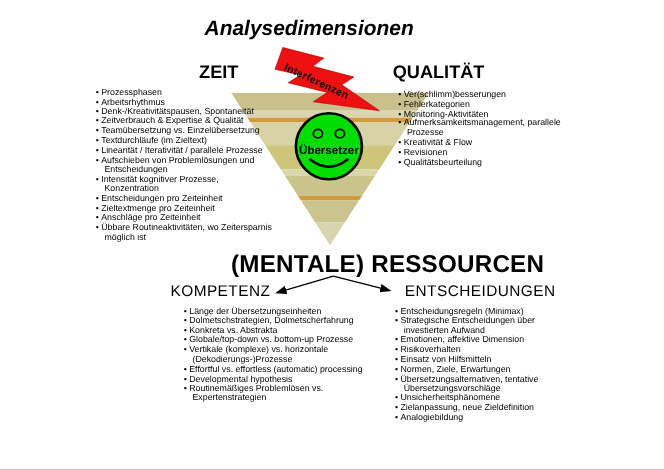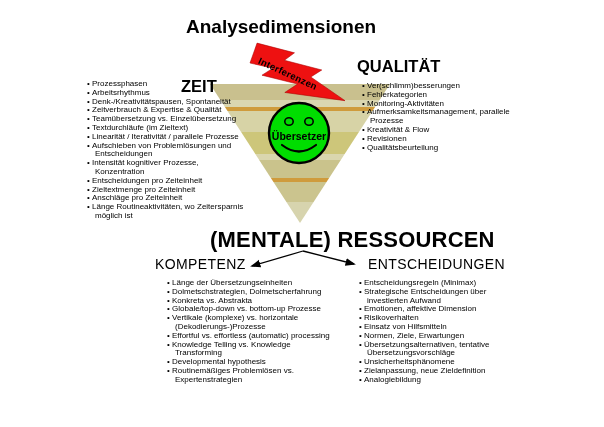--- a/index.html
+++ b/index.html
@@ -3,21 +3,21 @@
 <meta charset="utf-8">
 <style>
   html,body { margin:0; padding:0; background:#888; }
   .slide {
     position:relative; width:604px; height:427px; background:#ffffff;
     overflow:hidden; font-family:"Liberation Sans","DejaVu Sans",sans-serif;
     color:#000;
   }
   .graphic { position:absolute; left:0; top:0; z-index:0; }
   .overlay { position:absolute; z-index:1; }
-  .title { font-size:19px; font-weight:bold; white-space:nowrap; }
+  .title { font-size:19px; font-weight:bold; white-space:nowrap;font-style:italic; }
   .axis-heading { font-size:16.5px; font-weight:bold; white-space:nowrap; }
   .ressourcen-heading { font-size:22px; font-weight:bold; white-space:nowrap; letter-spacing:0.2px; }
   .sub-heading { font-size:14px; font-weight:normal; white-space:nowrap; letter-spacing:0.4px; }
   ul.bullets {
     list-style:none; margin:0; padding:0;
     font-size:8px; line-height:8.8px;
   }
   ul.bullets li { padding-left:8px; text-indent:-8px; }
   ul.bullets li::before { content:"\2022\00a0"; }
   svg text { font-family:"Liberation Sans","DejaVu Sans",sans-serif; }
@@ -64,21 +64,21 @@
     </g>
 
     <g stroke="#000" stroke-width="1.3">
       <line x1="303" y1="251" x2="252" y2="266" marker-end="url(#ah)"></line>
       <line x1="303" y1="251" x2="354" y2="264" marker-end="url(#ah)"></line>
     </g>
   </svg>
 
   <div class="overlay title" style="left:186px; top:16px;">Analysedimensionen</div>
 
-  <div class="overlay axis-heading" style="left:181px; top:57px;margin-top:20px;">ZEIT</div>
+  <div class="overlay axis-heading" style="left:181px; top:57px;">ZEIT</div>
 
   <div class="overlay axis-heading" style="left:357px; top:57px;">QUALITÄT</div>
 
   <div class="overlay ressourcen-heading" style="left:210px; top:227px;">(MENTALE) RESSOURCEN</div>
 
   <div class="overlay sub-heading" style="left:155px; top:256px;">KOMPETENZ</div>
 
   <div class="overlay sub-heading" style="left:368px; top:256px;">ENTSCHEIDUNGEN</div>
 
   <ul class="overlay bullets" style="left:87px; top:80px; width:163px;">
@@ -87,41 +87,40 @@
       <li>Denk-/Kreativitätspausen, Spontaneität</li>
       <li>Zeitverbrauch &amp; Expertise &amp; Qualität</li>
       <li>Teamübersetzung vs. Einzelübersetzung</li>
       <li>Textdurchläufe (im Zieltext)</li>
       <li>Linearität / Iterativität / parallele Prozesse</li>
       <li>Aufschieben von Problemlösungen und Entscheidungen</li>
       <li>Intensität kognitiver Prozesse, Konzentration</li>
       <li>Entscheidungen pro Zeiteinheit</li>
       <li>Zieltextmenge pro Zeiteinheit</li>
       <li>Anschläge pro Zeiteinheit</li>
-      <li>Länge Routineaktivitäten, wo Zeitersparnis möglich ist</li>
+      <li>Übbare Routineaktivitäten, wo Zeitersparnis möglich ist</li>
     </ul>
 
   <ul class="overlay bullets" style="left:362px; top:82px; width:152px;">
       <li>Ver(schlimm)besserungen</li>
       <li>Fehlerkategorien</li>
       <li>Monitoring-Aktivitäten</li>
       <li>Aufmerksamkeitsmanagement, parallele Prozesse</li>
       <li>Kreativität &amp; Flow</li>
       <li>Revisionen</li>
       <li>Qualitätsbeurteilung</li>
     </ul>
 
   <ul class="overlay bullets" style="left:167px; top:279px; width:172px;">
       <li>Länge der Übersetzungseinheiten</li>
       <li>Dolmetschstrategien, Dolmetscherfahrung</li>
       <li>Konkreta vs. Abstrakta</li>
       <li>Globale/top-down vs. bottom-up Prozesse</li>
       <li>Vertikale (komplexe) vs. horizontale (Dekodierungs-)Prozesse</li>
       <li>Effortful vs. effortless (automatic) processing</li>
-      <li>Knowledge Telling vs. Knowledge Transforming</li>
       <li>Developmental hypothesis</li>
       <li>Routinemäßiges Problemlösen vs. Expertenstrategien</li>
     </ul>
 
   <ul class="overlay bullets" style="left:359px; top:279px; width:168px;">
       <li>Entscheidungsregeln (Minimax)</li>
       <li>Strategische Entscheidungen über investierten Aufwand</li>
       <li>Emotionen, affektive Dimension</li>
       <li>Risikoverhalten</li>
       <li>Einsatz von Hilfsmitteln</li>

